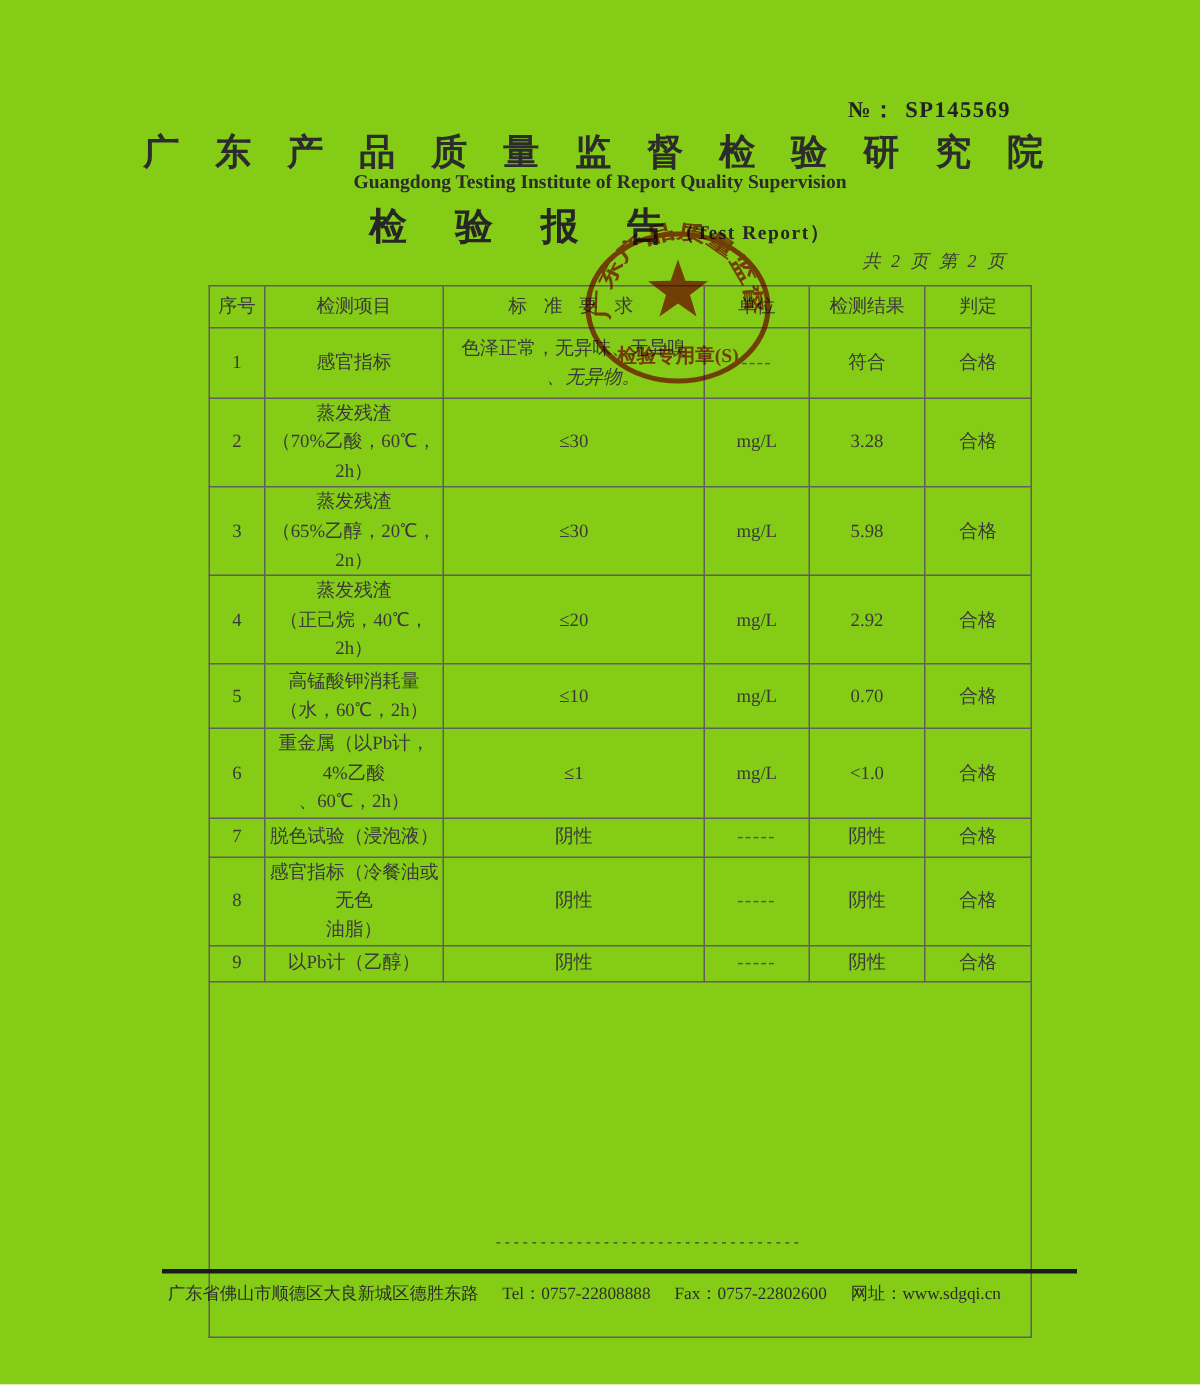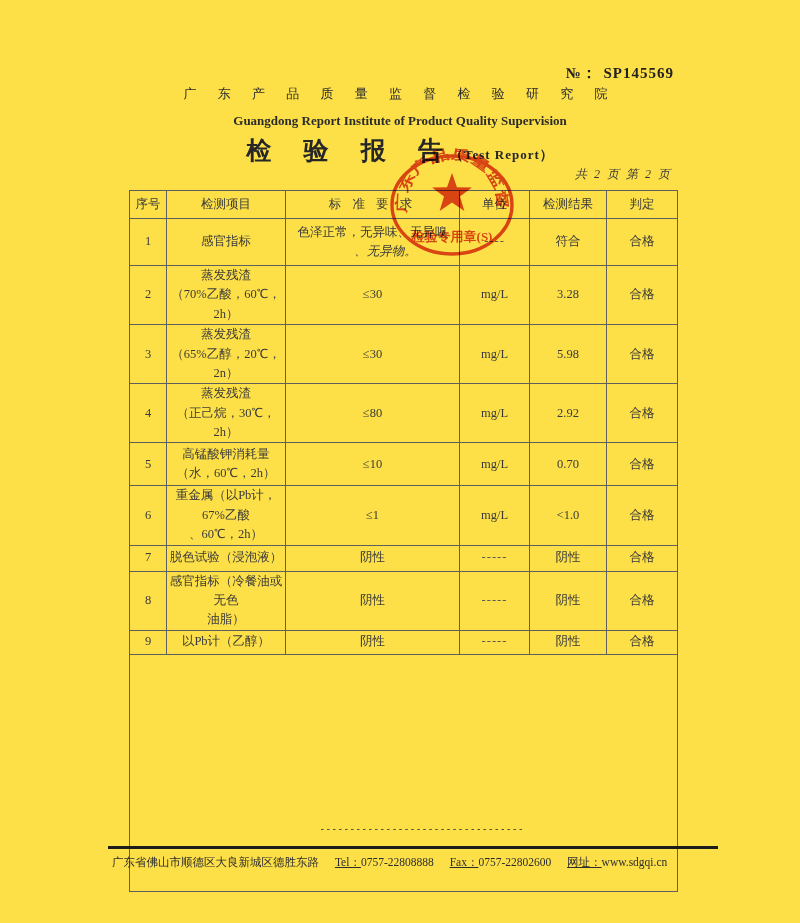--- a/index.html
+++ b/index.html
@@ -1,66 +1,66 @@
 <!DOCTYPE html>
 <html><head>
 <meta charset="utf-8">
 <style>
   html,body{margin:0;padding:0;background:#ffffff;}
-  .page{position:relative;width:800px;height:923px;background:#fde047;
+  .page{position:relative;width:800px;height:923px;background:#84cc16;
         font-family:"Liberation Serif",serif;color:#333;overflow:hidden;}
 
   .report-no{position:absolute;top:64px;left:0;width:674px;text-align:right;
              font-weight:bold;font-size:15px;letter-spacing:1px;color:#222;}
   .report-no .no-label{margin-right:6px;}
 
   .inst-cn{position:absolute;top:85px;left:0;width:800px;text-align:center;
-           font-size:13px;font-weight:normal;letter-spacing:9px;color:#2c2c2c;white-space:nowrap;}
+           font-size:24px;font-weight:bold;letter-spacing:9px;color:#2c2c2c;white-space:nowrap;}
   .inst-en{position:absolute;top:113px;left:0;width:800px;text-align:center;
            font-size:13px;font-weight:bold;color:#2c2c2c;}
   .title-line{position:absolute;top:134px;left:0;width:800px;text-align:center;color:#262626;white-space:nowrap;}
   .title-cn{font-size:25px;font-weight:bold;letter-spacing:13px;}
   .title-en{font-size:13px;font-weight:bold;letter-spacing:1px;margin-left:-6px;}
   .page-info{position:absolute;top:166px;left:420px;width:252px;text-align:right;
              font-size:12px;letter-spacing:2px;color:#3a3a3a;font-style:italic;}
 
-  table.report{position:absolute;left:129px;top:190px;width:548px;
+  table.report{position:absolute;left:139px;top:190px;width:548px;
                border-collapse:collapse;table-layout:fixed;
                font-size:12.5px;color:#3a3a3a;}
   .report th,.report td{border:1px solid #5f5f5f;text-align:center;vertical-align:middle;
                font-weight:normal;padding:0 2px;line-height:1.55;}
   .report th{font-size:12.5px;color:#3a3a3a;}
   .sp{letter-spacing:4px;}
   .req-left{text-align:left;padding-left:7px;}
   .req-left .l2{padding-left:26px;font-style:italic;}
   .unit-dash,.dash{color:#555;letter-spacing:1px;}
   .empty-cell{vertical-align:top;}
   .dashline{margin-top:112px;margin-left:36px;text-align:center;font-size:10px;
             color:#3a3a3a;font-family:"DejaVu Sans Mono",monospace;letter-spacing:0;}
 
   .stamp{position:absolute;left:378px;top:143px;width:154px;height:129px;
          mix-blend-mode:multiply;opacity:.9;}
 
   .footer-rule{position:absolute;left:108px;top:846px;width:610px;height:3px;background:#1b1b1b;}
   .footer-text{position:absolute;left:112px;top:855px;width:660px;font-size:11.5px;
                color:#2d2d2d;white-space:nowrap;}
   .footer-text span{margin-right:13px;}
-  .footer-text .lbl{margin-right:0;text-decoration:underline;}
+  .footer-text .lbl{margin-right:0;}
 </style>
 </head>
 <body>
 
 <div class="page">
 
   <div class="report-no">
     <span class="no-label">№：</span><span>SP145569</span>
   </div>
 
   <div class="inst-cn">广 东 产 品 质 量 监 督 检 验 研 究 院</div>
-  <div class="inst-en">Guangdong Report Institute of Product Quality Supervision</div>
+  <div class="inst-en">Guangdong Testing Institute of Report Quality Supervision</div>
 
   <div class="title-line">
     <span class="title-cn">检 验 报 告</span><span class="title-en">（Test Report）</span>
   </div>
 
   <div class="page-info">共 2 页 第 2 页</div>
 
   <table class="report">
     <colgroup>
       <col style="width:37px">
@@ -109,42 +109,42 @@
       </td>
       <td>≤30</td>
       <td>mg/L</td>
       <td>5.98</td>
       <td>合格</td>
     </tr>
     <tr style="height:44px">
       <td>4</td>
       <td>
         <div>蒸发残渣</div>
-        <div>（正己烷，30℃，2h）</div>
-      </td>
-      <td>≤80</td>
+        <div>（正己烷，40℃，2h）</div>
+      </td>
+      <td>≤20</td>
       <td>mg/L</td>
       <td>2.92</td>
       <td>合格</td>
     </tr>
     <tr style="height:43px">
       <td>5</td>
       <td>
         <div>高锰酸钾消耗量</div>
         <div>（水，60℃，2h）</div>
       </td>
       <td>≤10</td>
       <td>mg/L</td>
       <td>0.70</td>
       <td>合格</td>
     </tr>
     <tr style="height:43px">
       <td>6</td>
       <td>
-        <div>重金属（以Pb计，67%乙酸</div>
+        <div>重金属（以Pb计，4%乙酸</div>
         <div>、60℃，2h）</div>
       </td>
       <td>≤1</td>
       <td>mg/L</td>
       <td>&lt;1.0</td>
       <td>合格</td>
     </tr>
     <tr style="height:26px">
       <td>7</td>
       <td>脱色试验（浸泡液）</td>

